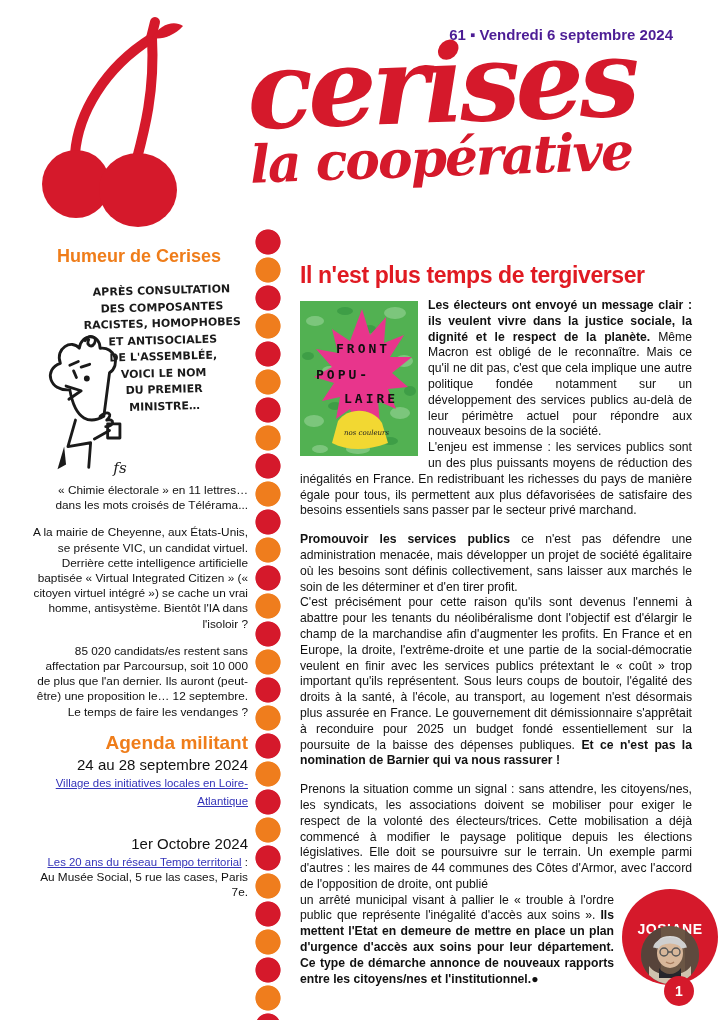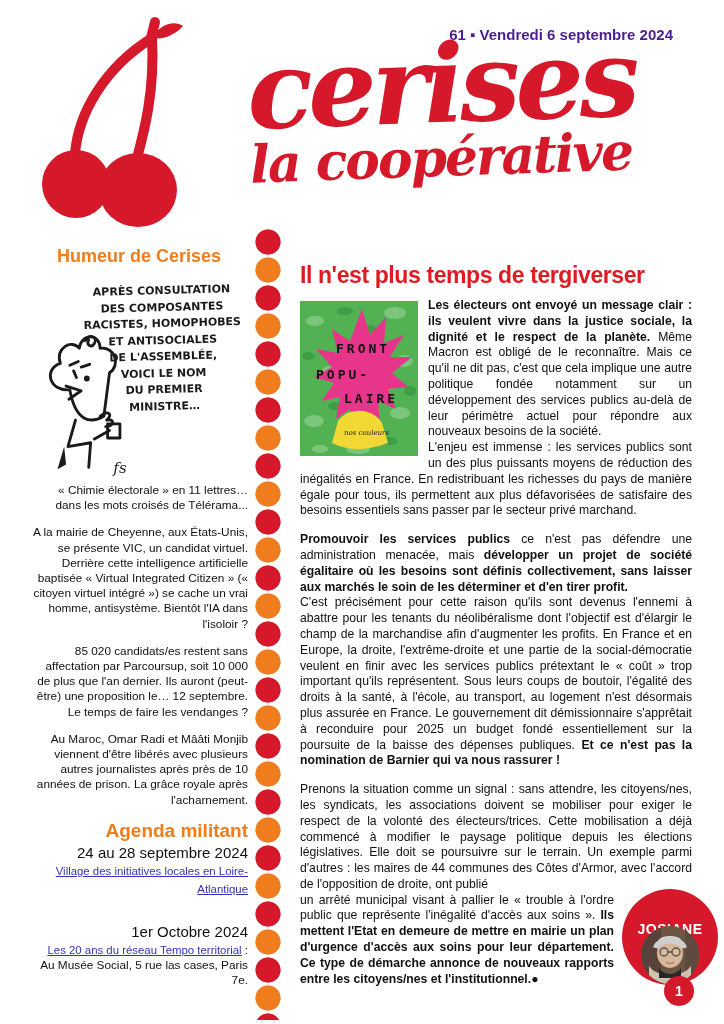--- a/index.html
+++ b/index.html
@@ -114,21 +114,20 @@
           <path d="M72,92 c9,-7 14,-2 7,4 c9,-2 8,7 -1,7"></path>
         </g>
         <path d="M34,124 l-7,24 l9,-5 z" fill="#1a1a1a"></path>
         <text x="86" y="152" font-size="16" font-style="italic" font-family="DejaVu Serif, serif" fill="#1a1a1a">fs</text>
       </svg>
     </div>
 
     <p class="lp">« Chimie électorale » en 11 lettres… dans les mots croisés de Télérama...</p>
     <p class="lp">A la mairie de Cheyenne, aux États-Unis, se présente VIC, un candidat virtuel. Derrière cette intelligence artificielle baptisée « Virtual Integrated Citizen » (« citoyen virtuel intégré ») se cache un vrai homme, antisystème. Bientôt l'IA dans l'isoloir ?</p>
     <p class="lp">85 020 candidats/es restent sans affectation par Parcoursup, soit 10 000 de plus que l'an dernier. Ils auront (peut-être) une proposition le… 12 septembre. Le temps de faire les vendanges ?</p>
-    <p class="lp">Au Maroc, Omar Radi et Mââti Monjib viennent d'être libérés avec plusieurs autres journalistes après près de 10 années de prison. La grâce royale après l'acharnement.</p>
 
     <div class="agenda">
       <h2 class="h-orange h-agenda">Agenda militant</h2>
 
       <p class="ev-date">24 au 28 septembre 2024</p>
       <div>
         <a class="ev-link">Village des initiatives locales en Loire-Atlantique</a>
       </div>
 
       <div class="ev-gap"></div>
@@ -172,21 +171,21 @@
           <text x="36" y="52" font-size="13" letter-spacing="3">FRONT</text>
           <text x="16" y="78" font-size="13" letter-spacing="3">POPU-</text>
           <text x="44" y="102" font-size="13" letter-spacing="3">LAIRE</text>
         </g>
         <text x="44" y="134" font-size="7" font-style="italic" font-family="DejaVu Serif, serif" fill="#222">nos couleurs</text>
       </svg>
 
       <p><span style="font-weight: bold;">Les électeurs ont envoyé un message clair : ils veulent vivre dans la justice sociale, la dignité et le respect de la planète. </span><span>Même Macron est obligé de le reconnaître. Mais ce qu'il ne dit pas, c'est que cela implique une autre politique fondée notamment sur un développement des services publics au-delà de leur périmètre actuel pour répondre aux nouveaux besoins de la société.</span></p>
       <p><span>L'enjeu est immense : les services publics sont un des plus puissants moyens de réduction des inégalités en France. En redistribuant les richesses du pays de manière égale pour tous, ils permettent aux plus défavorisées de satisfaire des besoins essentiels sans passer par le secteur privé marchand.</span></p>
       <div class="gap"></div>
-      <p><span style="font-weight: bold;">Promouvoir les services publics </span><span>ce n'est pas défendre une administration menacée, mais </span><span style="font-weight: bold;">développer un projet de société égalitaire où les besoins sont définis collectivement, sans laisser aux marchés le soin de les déterminer et d'en tirer profit.</span></p>
+      <p><span style="font-weight: bold;">Promouvoir les services publics </span><span>ce n'est pas défendre une administration menacée, mais </span><span style="font-weight: normal;">développer un projet de société égalitaire où les besoins sont définis collectivement, sans laisser aux marchés le soin de les déterminer et d'en tirer profit.</span></p>
       <p><span>C'est précisément pour cette raison qu'ils sont devenus l'ennemi à abattre pour les tenants du néolibéralisme dont l'objectif est d'élargir le champ de la marchandise afin d'augmenter les profits. En France et en Europe, la droite, l'extrême-droite et une partie de la social-démocratie veulent en finir avec les services publics prétextant le « coût » trop important qu'ils représentent. Sous leurs coups de boutoir, l'égalité des droits à la santé, à l'école, au transport, au logement n'est désormais plus assurée en France. Le gouvernement dit démissionnaire s'apprêtait à reconduire pour 2025 un budget fondé essentiellement sur la poursuite de la baisse des dépenses publiques. </span><span style="font-weight: bold;">Et ce n'est pas la nomination de Barnier qui va nous rassurer !</span></p>
       <div class="gap"></div>
       <p><span>Prenons la situation comme un signal : sans attendre, les citoyens/nes, les syndicats, les associations doivent se mobiliser pour exiger le respect de la volonté des électeurs/trices. Cette mobilisation a déjà commencé à modifier le paysage politique depuis les élections législatives. Elle doit se poursuivre sur le terrain. Un exemple parmi d'autres : les maires de 44 communes des Côtes d'Armor, avec l'accord de l'opposition de droite, ont publié</span></p>
 
       <div class="badge">
         <div class="badge-circle"></div>
         <div class="badge-name">
           <div>JOSIANE</div>
           <div>ZARKA</div>
         </div>
@@ -205,18 +204,18 @@
             <ellipse cx="29" cy="27" rx="13" ry="15" fill="#d8b79a"></ellipse>
             <path d="M16,24 C14,10 44,8 42,24 C44,16 40,10 29,10 C18,10 14,16 16,24 Z" fill="#d9d9d9"></path>
             <path d="M15,22 c2,-10 26,-10 28,0" fill="none" stroke="#cfcfcf" stroke-width="6"></path>
             <circle cx="23" cy="26" r="4" fill="none" stroke="#555" stroke-width="1.4"></circle>
             <circle cx="35" cy="26" r="4" fill="none" stroke="#555" stroke-width="1.4"></circle>
             <path d="M27,26 h4" stroke="#555" stroke-width="1.4"></path>
             <path d="M25,36 c3,2 6,2 8,0" fill="none" stroke="#a87c5e" stroke-width="1.4"></path>
           </g>
         </svg>
       </div>
-      <p><span>un arrêté municipal visant à pallier le « trouble à l'ordre public que représente l'inégalité d'accès aux soins ». </span><span style="font-weight: bold;">Ils mettent l'Etat en demeure de mettre en mairie un plan d'urgence d'accès aux soins pour leur département. Ce type de démarche annonce de nouveaux rapports entre les citoyens/nes et l'institutionnel.●</span></p>
+      <p><span>un arrêté municipal visant à pallier le « trouble à l'ordre public que représente l'inégalité d'accès aux soins ». </span><span style="font-weight: bold;">Ils mettent l'Etat en demeure de mettre en place un plan d'urgence d'accès aux soins pour leur département. Ce type de démarche annonce de nouveaux rapports entre les citoyens/nes et l'institutionnel.●</span></p>
     </div>
   </div>
 
   <div class="page-badge">1</div>
 </div>
 
 </body></html>

